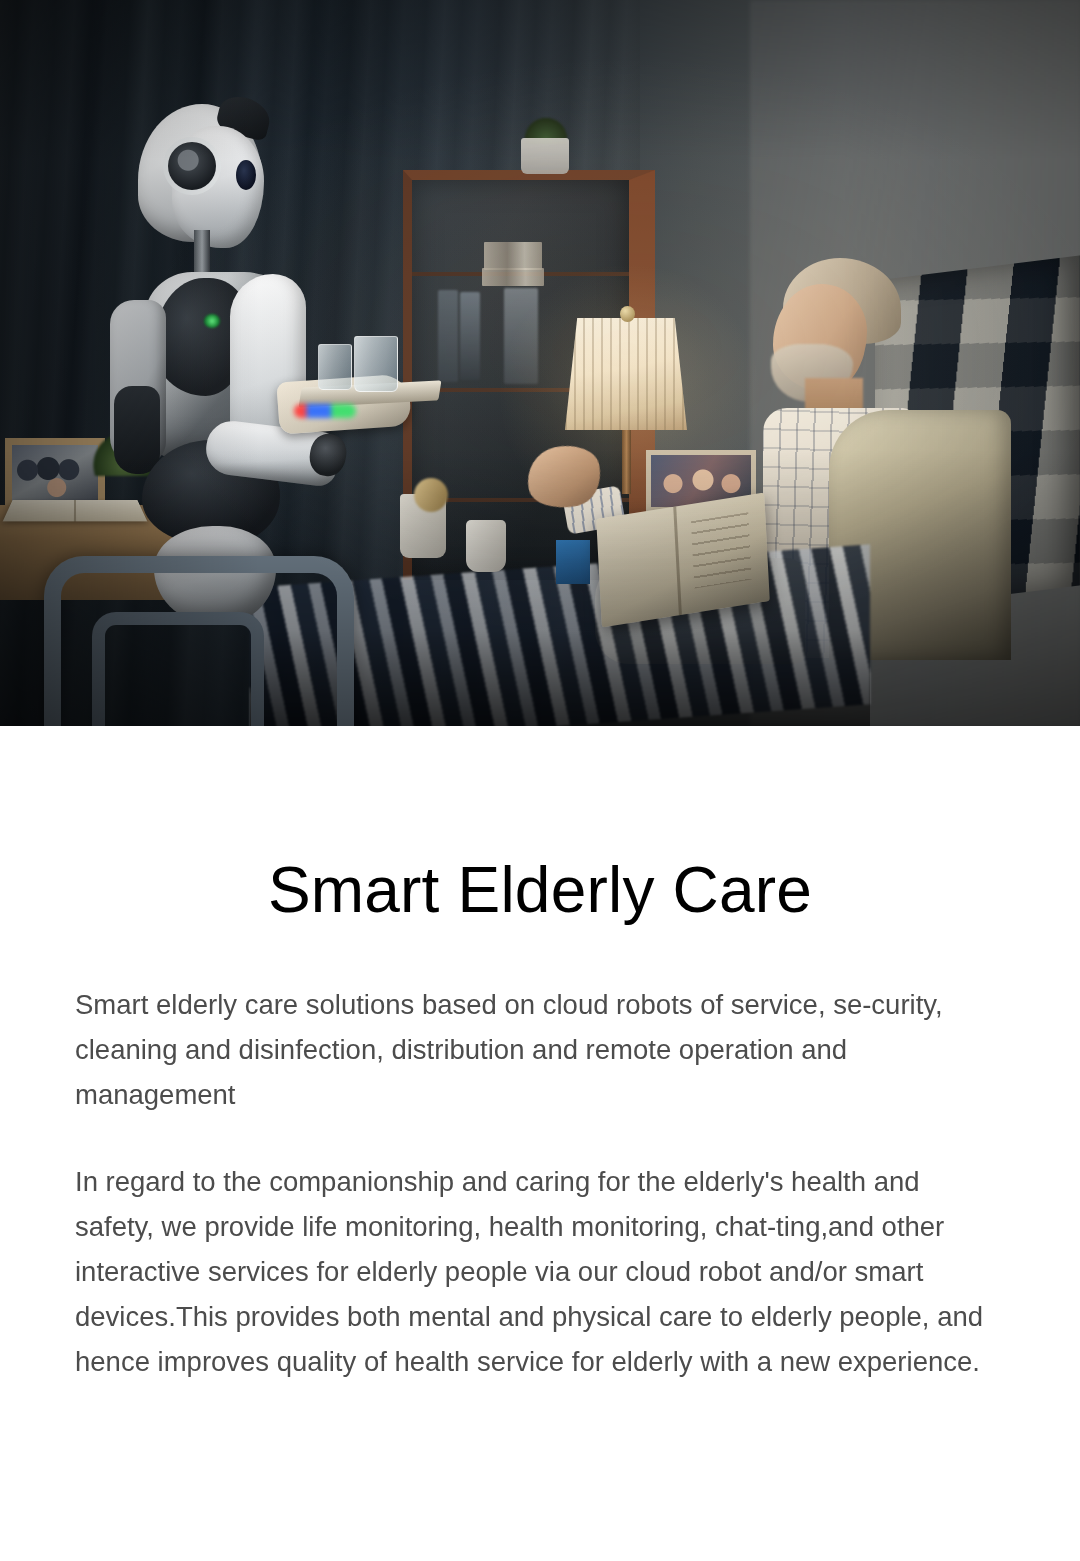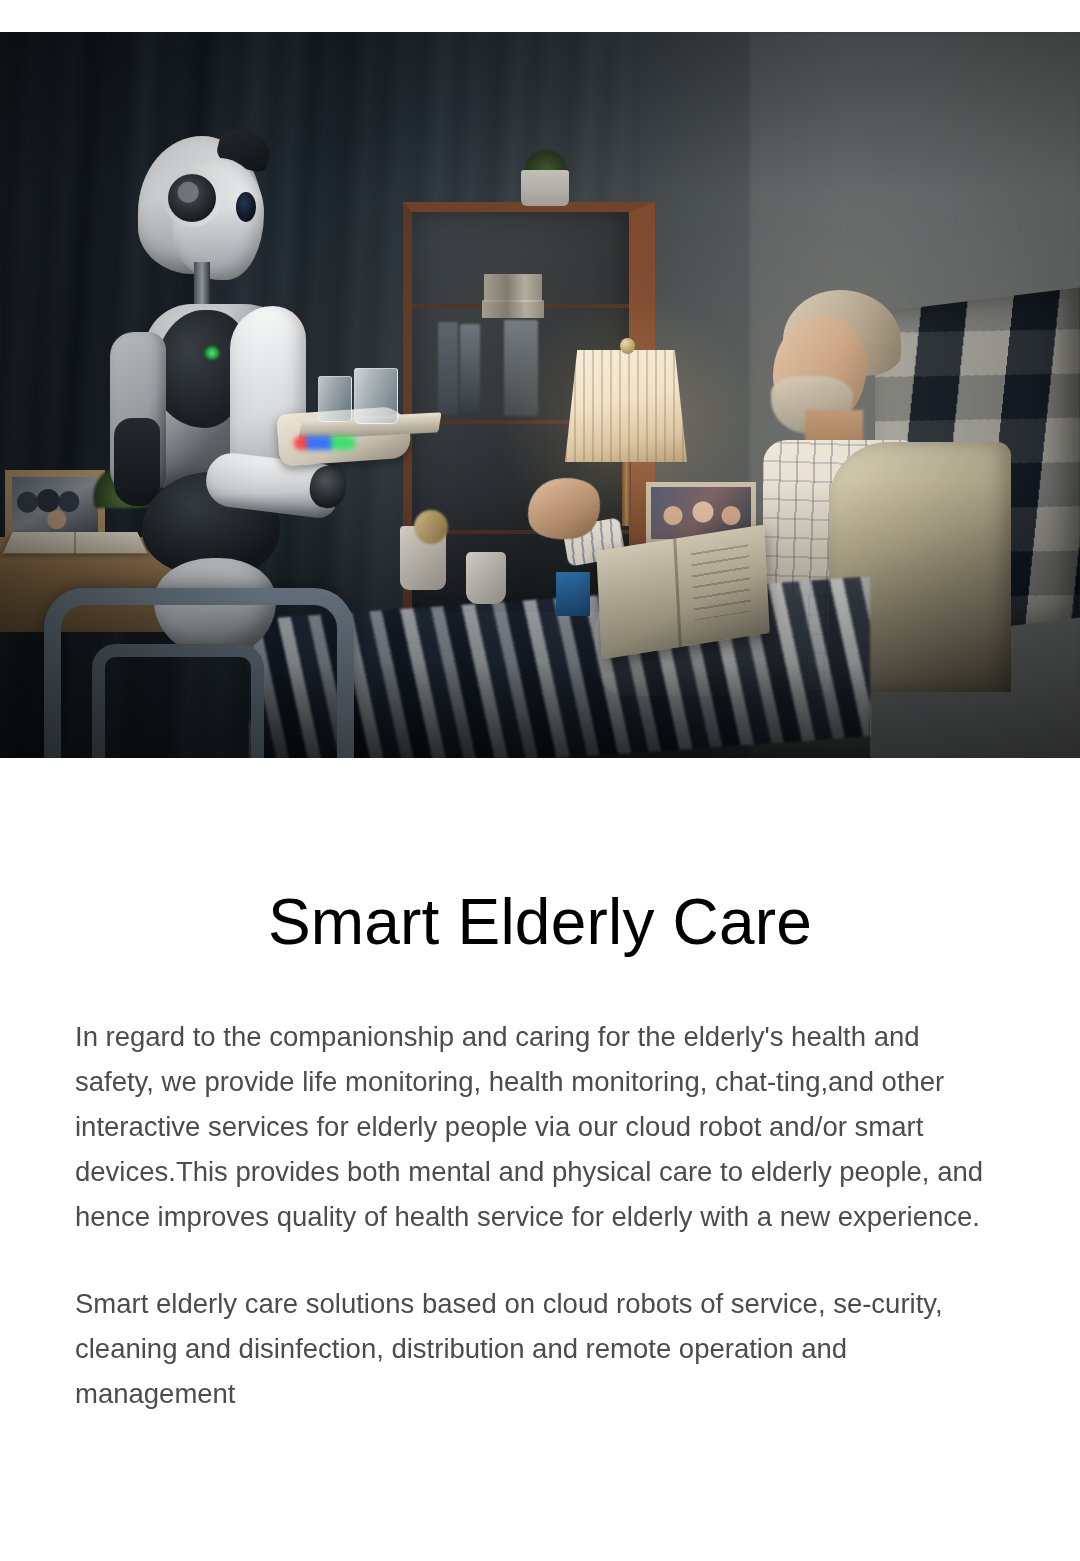--- a/index.html
+++ b/index.html
@@ -3,21 +3,21 @@
 <meta charset="utf-8">
 <style>
   * { margin:0; padding:0; box-sizing:border-box; }
   html,body { width:1080px; height:1561px; background:#ffffff; }
   body {
     font-family:"Liberation Sans","DejaVu Sans",sans-serif;
     -webkit-font-smoothing:antialiased;
     overflow:hidden;
   }
 
-  .page { position:relative; width:1080px; height:1446px; background:#fff;margin-top:32px; }
+  .page { position:relative; width:1080px; height:1446px; background:#fff; }
 
   
   .hero {
     position:relative;
     width:1080px; height:726px;
     overflow:hidden;
     background:#11161c;
   }
   .hero-scene { position:absolute; inset:0; }
 
@@ -541,18 +541,18 @@
       <div class="rail-inner"></div>
 
       <div class="grade"></div>
     </div>
   </div>
 
   <div class="content">
     <h1 class="title">Smart Elderly Care</h1>
 
     <div class="body-wrap">
+      <p class="para">Smart elderly care solutions based on cloud robots of service, se-curity, cleaning and disinfection, distribution and remote operation and management</p>
       <p class="para">In regard to the companionship and caring for the elderly's health and safety, we provide life monitoring, health monitoring, chat-ting,and other interactive services for elderly people via our cloud robot and/or smart devices.This provides both mental and physical care to elderly people, and hence improves quality of health service for elderly with a new experience.</p>
-      <p class="para">Smart elderly care solutions based on cloud robots of service, se-curity, cleaning and disinfection, distribution and remote operation and management</p>
     </div>
   </div>
 
 </div>
 
 </body></html>

